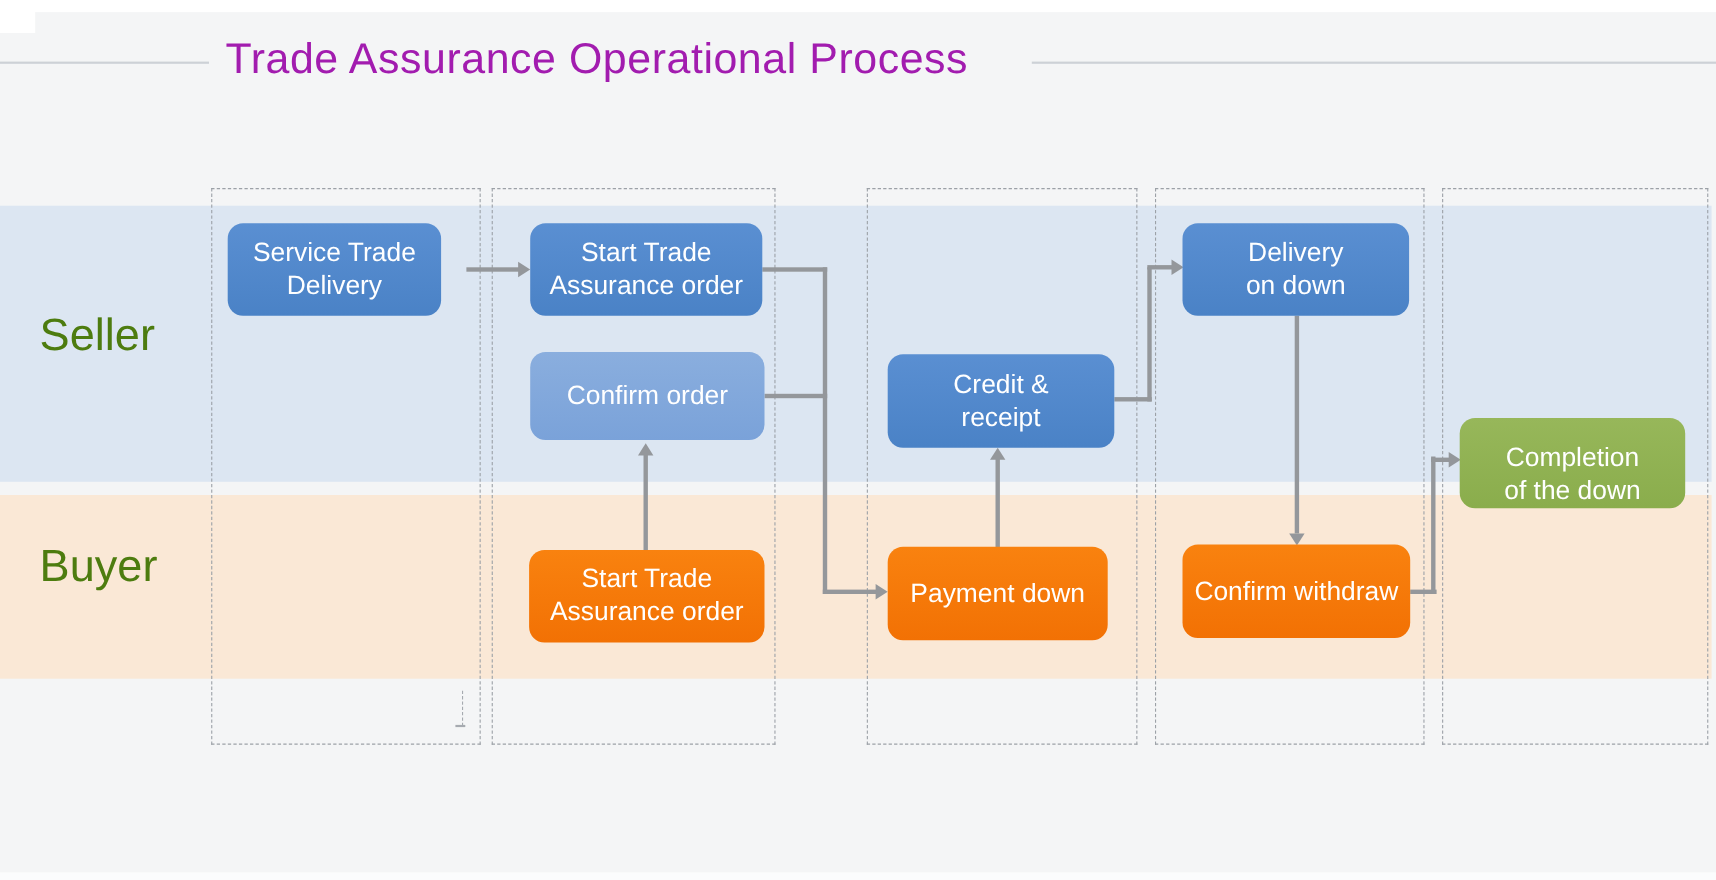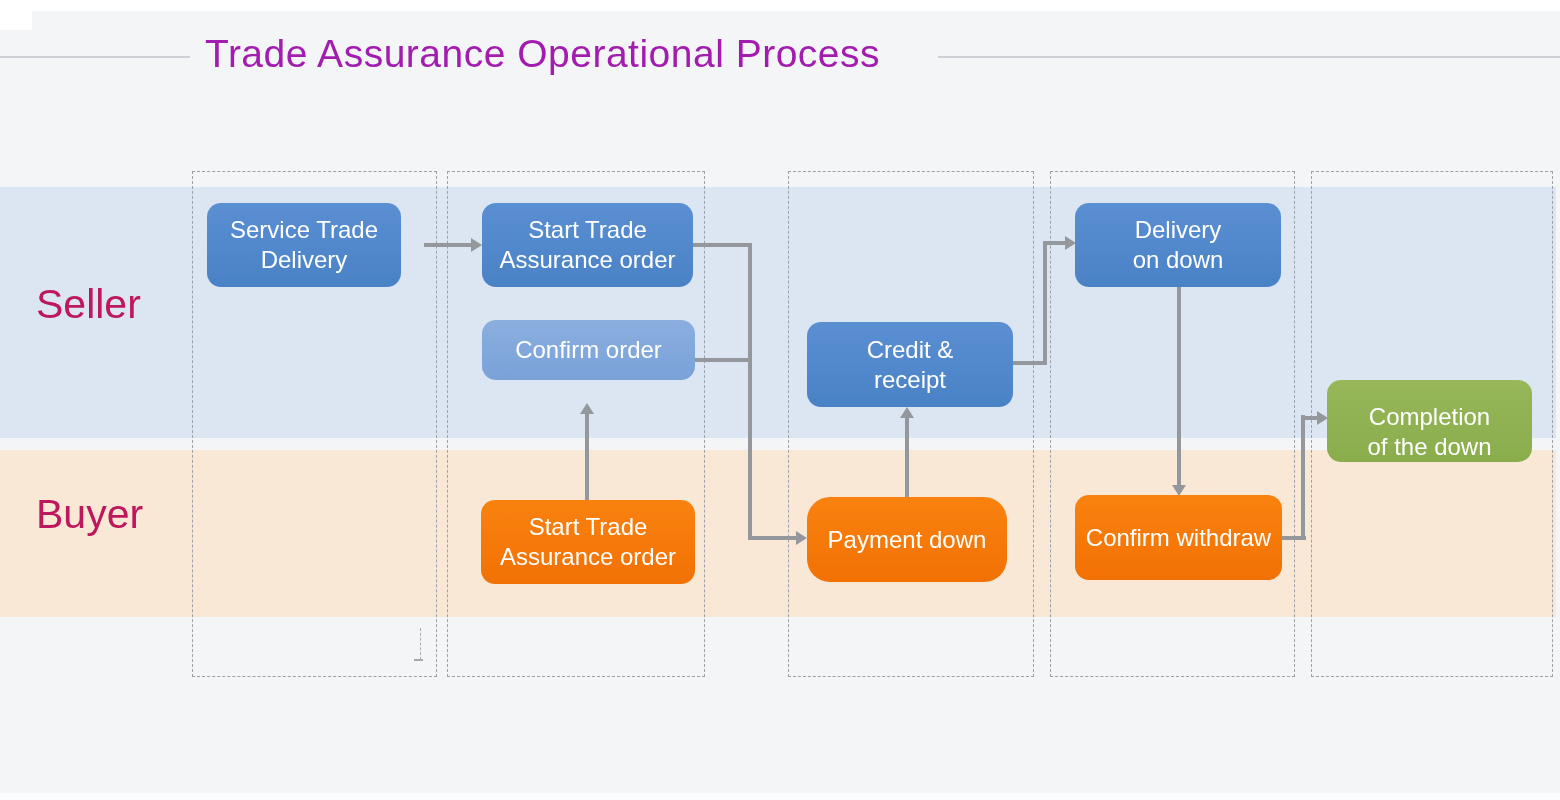--- a/index.html
+++ b/index.html
@@ -17,21 +17,21 @@
   .rule-left{left:0;width:190px;}
   .rule-right{left:938px;width:622px;}
   .page-title{
     left:205px;top:31px;font-size:39px;line-height:46px;
     color:#a21caf;letter-spacing:0.5px;white-space:nowrap;
   }
   
   .lane{left:0;width:1556px;}
   .lane-seller{top:187px;height:251px;background:#dce6f2;}
   .lane-buyer{top:450px;height:167px;background:#fae8d6;}
-  .lane-label{left:36px;font-size:41px;color:#be185d;}
+  .lane-label{left:36px;font-size:41px;color:#4d7c0f;}
   .label-seller{top:281px;}
   .label-buyer{top:491px;}
   
   .stage{border:1px dashed #9ca1a7;top:171px;height:504px;background:transparent;}
   .stage1{left:192px;width:243px;}
   .stage2{left:447px;width:256px;}
   .stage3{left:788px;width:244px;}
   .stage4{left:1050px;width:243px;}
   .stage5{left:1311px;width:240px;}
   .stray-v{left:420px;top:628px;height:32px;width:0;border-left:1px dashed #a6aab0;}
@@ -48,25 +48,25 @@
     display:flex;flex-direction:column;align-items:center;justify-content:center;
     text-align:center;
   }
   .node span{display:block;}
   .node-blue{background:linear-gradient(180deg,#5a8fd2 0%,#4a82c6 100%);}
   .node-lightblue{background:linear-gradient(180deg,#8aaede 0%,#7aa2d9 100%);}
   .node-orange{background:linear-gradient(180deg,#f9820f 0%,#f27104 100%);}
   .node-green{background:linear-gradient(180deg,#97b75a 0%,#8aad4c 100%);}
   .n-service{left:207px;top:203px;width:194px;height:84px;}
   .n-start-seller{left:482px;top:203px;width:211px;height:84px;}
-  .n-confirm-order{left:482px;top:320px;width:213px;height:60px;}
+  .n-confirm-order{left:482px;top:320px;width:213px;height:80px;}
   .n-credit{left:807px;top:322px;width:206px;height:85px;}
   .n-delivery{left:1075px;top:203px;width:206px;height:84px;}
   .n-start-buyer{left:481px;top:500px;width:214px;height:84px;}
-  .n-payment{left:807px;top:497px;width:200px;height:85px;border-radius:23px;}
+  .n-payment{left:807px;top:497px;width:200px;height:85px;}
   .n-receipt{left:1075px;top:495px;width:207px;height:85px;}
   .n-completion{left:1327px;top:380px;width:205px;height:82px;justify-content:flex-end;}
 </style>
 </head>
 <body>
 
 <div class="abs white-strip-top"></div>
 <div class="abs white-corner"></div>
 <div class="abs white-strip-bottom"></div>
 

